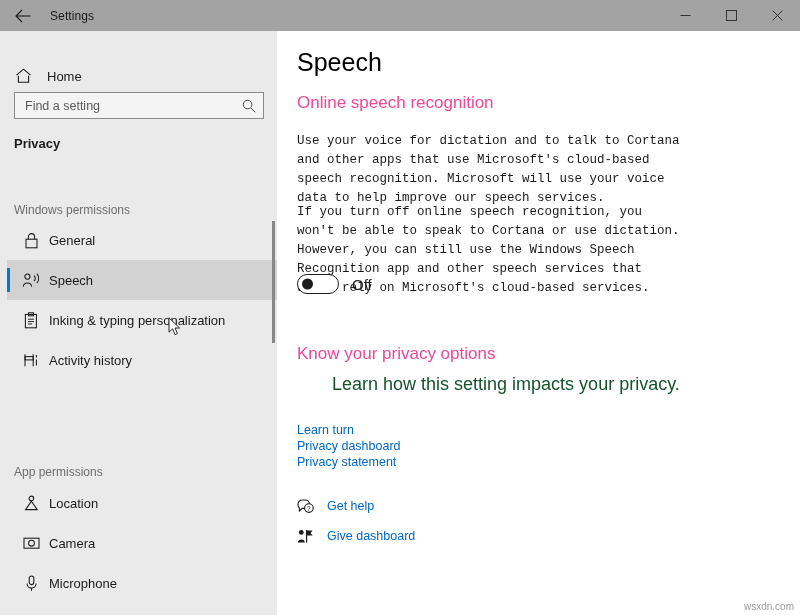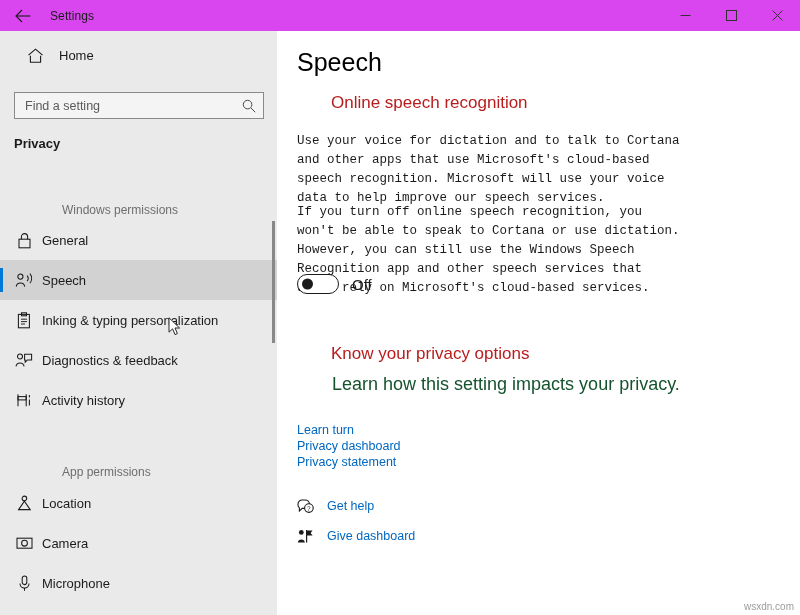--- a/index.html
+++ b/index.html
@@ -7,21 +7,21 @@
     width: 800px; height: 615px;
     font-family: "Liberation Sans", sans-serif;
     background: #ffffff;
     overflow: hidden;
   }
   #app { position: relative; width: 800px; height: 615px; background: #ffffff; }
 
   
   .titlebar {
     position: absolute; top: 0; left: 0; width: 800px; height: 31px;
-    background: #d946ef;
+    background: #a3a3a3;
   }
   .titlebar-left {
     position: absolute; left: 0; top: 0; height: 31px;
     display: flex; align-items: center;
   }
   .back-btn {
     width: 45px; height: 31px;
     display: flex; align-items: center; justify-content: center;
     color: #1b1b1b;
   }
@@ -41,23 +41,23 @@
   .win-btn svg { display: block; }
 
   
   .sidebar {
     position: absolute; left: 0; top: 31px;
     width: 277px; height: 584px;
     background: #eaeaea;
     overflow: hidden;
   }
   .home-row {
-    position: absolute; left: 12px; top: 17px;
+    position: absolute; left: 0; top: 17px;
     width: 277px; height: 36px;
-    display: flex; align-items: flex-start;
+    display: flex; align-items: flex-end;
   }
   .home-icon {
     width: 47px; display: flex; align-items: center; justify-content: center;
     color: #1b1b1b;
   }
   .home-label { font-size: 13px; color: #1b1b1b; }
 
   .searchbox {
     position: absolute; left: 14px; top: 61px;
     width: 250px; height: 27px;
@@ -75,24 +75,24 @@
     width: 28px; display: flex; align-items: center; justify-content: center;
     color: #4a4a4a;
   }
 
   .section-title {
     position: absolute; left: 14px;
     font-size: 13px; font-weight: bold; color: #1b1b1b;
   }
   .group-label {
     position: absolute; left: 14px;
-    font-size: 12px; color: #6e6e6e; margin-left: 48px;
-  }
-
-  .navlist { position: absolute; left: 0; width: 298px; }
+    font-size: 12px; color: #6e6e6e;
+  }
+
+  .navlist { position: absolute; left: 0; width: 298px; padding-left: 7px; }
   .nav-item {
     position: relative;
     height: 40px; width: 277px;
     display: flex; align-items: center;
   }
   .nav-item.selected { background: #d2d2d2; }
   .nav-item.selected::before {
     content: ""; position: absolute; left: 0; top: 8px;
     width: 3px; height: 24px; background: #0078d7;
   }
@@ -117,21 +117,21 @@
   .content {
     position: absolute; left: 277px; top: 31px;
     width: 523px; height: 584px; background: #ffffff;
   }
   .page-title {
     position: absolute; left: 20px; top: 17px;
     font-size: 25px; color: #000; font-weight: normal;
   }
   .sub-head {
     position: absolute; left: 20px;
-    font-size: 17px; color: #b91c1c; font-weight: normal; margin-left: 34px;
+    font-size: 17px; color: #ec4899; font-weight: normal;
   }
   .body-text {
     position: absolute; left: 20px;
     width: 390px;
     font-size: 12.5px; line-height: 19px; color: #1b1b1b; font-family: Liberation Mono, monospace;
   }
   .toggle-row {
     position: absolute; left: 20px; top: 243px;
     display: flex; align-items: center;
   }
@@ -263,30 +263,20 @@
         <div class="nav-icon">
           <svg width="14" height="17" viewBox="0 0 14 17">
             <rect x="1.4" y="2.4" width="11" height="13.4" fill="none" stroke="currentColor" stroke-width="1.05"></rect>
             <rect x="4.5" y="0.8" width="5" height="3" fill="none" stroke="currentColor" stroke-width="1.05"></rect>
             <path d="M4 7.2 H10 M4 9.6 H10 M4 12 H8" stroke="currentColor" stroke-width="0.95"></path>
           </svg>
         </div>
         <div class="nav-label">Inking &amp; typing personalization</div>
       </div>
 
-      <div class="nav-item">
-        <div class="nav-icon">
-          <svg width="18" height="17" viewBox="0 0 18 17">
-            <circle cx="5" cy="4.4" r="2.5" fill="none" stroke="currentColor" stroke-width="1.05"></circle>
-            <path d="M1 14.4 a4.1 4.1 0 0 1 8.1 0" fill="none" stroke="currentColor" stroke-width="1.05"></path>
-            <path d="M9.6 2.2 H16.6 V8 H12.4 L10.2 10.2 V8 H9.6 Z" fill="none" stroke="currentColor" stroke-width="1.05"></path>
-          </svg>
-        </div>
-        <div class="nav-label">Diagnostics &amp; feedback</div>
-      </div>
 
       <div class="nav-item">
         <div class="nav-icon">
           <svg width="17" height="17" viewBox="0 0 17 17">
             <path d="M2 2.2 V14.2" stroke="currentColor" stroke-width="1.05"></path>
             <path d="M10.2 2.2 V14.2" stroke="currentColor" stroke-width="1.05"></path>
             <rect x="2" y="4.6" width="8.2" height="3.3" fill="none" stroke="currentColor" stroke-width="1.05"></rect>
             <path d="M13.4 3 V5.4 M13.4 7.6 V13.6" stroke="currentColor" stroke-width="1.05"></path>
           </svg>
         </div>

